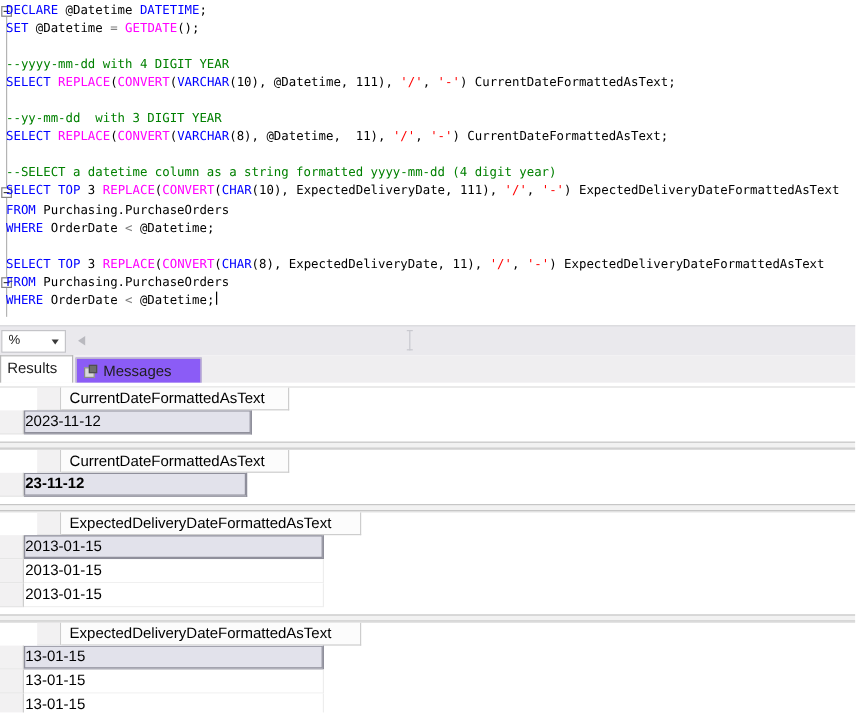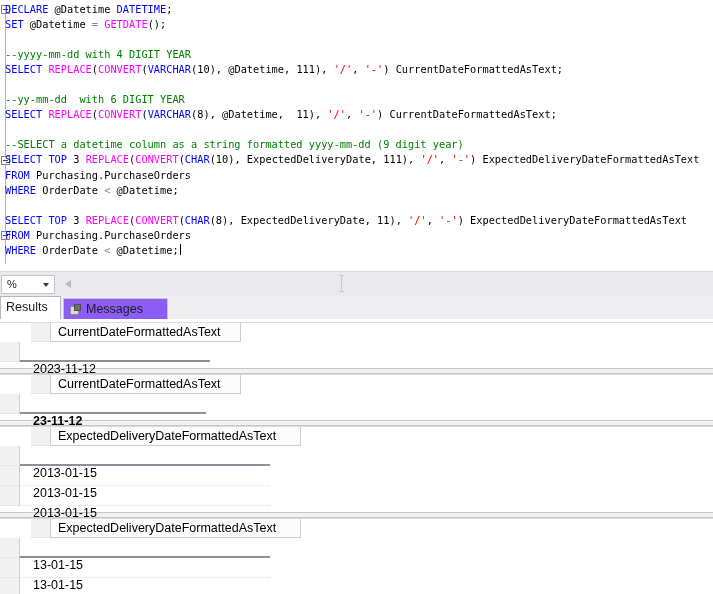--- a/index.html
+++ b/index.html
@@ -50,21 +50,21 @@
   
   #results{position:absolute;top:319px;left:0;width:713px;height:275px;background:#fff;overflow:hidden;}
   #grids{padding-top:3px;}
   .grid{border-top:1px solid #dcdcdc;}
   .grow{display:flex;height:20px;}
   .grow.hdr{height:19px;padding-left:31px;}
   .rowhdr{width:20px;flex:0 0 auto;background:#f2f1f2;border-right:1px solid #cdcdcd;border-bottom:1px solid #e6e6e6;box-sizing:border-box;}
   .colhdr{background:#fcfcfc;border-right:1px solid #cdcdcd;border-bottom:1px solid #cdcdcd;box-sizing:border-box;
           padding-left:7px;font-size:12.5px;line-height:18px;color:#000;}
   .cell{background:#fff;border-right:1px solid #ededed;border-bottom:1px solid #f0f0f0;box-sizing:border-box;
-          padding-left:13px;font-size:12.5px;line-height:19px;color:#000;margin-top:18px;}
+          padding-left:1px;font-size:12.5px;line-height:19px;color:#000;}
   .cell.sel{background:var(--selbg,#e2e2eb);box-shadow:inset 0 0 0 1px var(--selbd,#8f8f9b);
           border-right-color:var(--selbd,#8f8f9b);border-bottom-color:var(--selbd,#8f8f9b);}
   .splitter{height:4px;background:#f2f2f2;border-top:1px solid #c6c6c6;border-bottom:1px solid #c6c6c6;margin-top:6px;}
 </style>
 </head>
 <body>
 
 <div id="app">
 
   <div id="editor">
@@ -74,24 +74,24 @@
         <div class="fold-box" style="top: 155.5px;"></div>
         <div class="fold-box" style="top: 230.75px;"></div>
       </div>
     <div id="code">
         <div class="code-line"><span class="tk-k">DECLARE</span><span class="tk-p"> @Datetime </span><span class="tk-k">DATETIME</span><span class="tk-p">;</span></div>
         <div class="code-line"><span class="tk-k">SET</span><span class="tk-p"> @Datetime </span><span class="tk-o">=</span><span class="tk-p"> </span><span class="tk-f">GETDATE</span><span class="tk-p">();</span></div>
         <div class="code-line"></div>
         <div class="code-line"><span class="tk-c">--yyyy-mm-dd with 4 DIGIT YEAR</span></div>
         <div class="code-line"><span class="tk-k">SELECT</span><span class="tk-p"> </span><span class="tk-f">REPLACE</span><span class="tk-p">(</span><span class="tk-f">CONVERT</span><span class="tk-p">(</span><span class="tk-k">VARCHAR</span><span class="tk-p">(10), @Datetime, 111), </span><span class="tk-s">'/'</span><span class="tk-p">, </span><span class="tk-s">'-'</span><span class="tk-p">) CurrentDateFormattedAsText;</span></div>
         <div class="code-line"></div>
-        <div class="code-line"><span class="tk-c">--yy-mm-dd  with 6 DIGIT YEAR</span></div>
+        <div class="code-line"><span class="tk-c">--yy-mm-dd  with 3 DIGIT YEAR</span></div>
         <div class="code-line"><span class="tk-k">SELECT</span><span class="tk-p"> </span><span class="tk-f">REPLACE</span><span class="tk-p">(</span><span class="tk-f">CONVERT</span><span class="tk-p">(</span><span class="tk-k">VARCHAR</span><span class="tk-p">(8), @Datetime,  11), </span><span class="tk-s">'/'</span><span class="tk-p">, </span><span class="tk-s">'-'</span><span class="tk-p">) CurrentDateFormattedAsText;</span></div>
         <div class="code-line"></div>
-        <div class="code-line"><span class="tk-c">--SELECT a datetime column as a string formatted yyyy-mm-dd (9 digit year)</span></div>
+        <div class="code-line"><span class="tk-c">--SELECT a datetime column as a string formatted yyyy-mm-dd (4 digit year)</span></div>
         <div class="code-line"><span class="tk-k">SELECT</span><span class="tk-p"> </span><span class="tk-k">TOP</span><span class="tk-p"> 3 </span><span class="tk-f">REPLACE</span><span class="tk-p">(</span><span class="tk-f">CONVERT</span><span class="tk-p">(</span><span class="tk-k">CHAR</span><span class="tk-p">(10), ExpectedDeliveryDate, 111), </span><span class="tk-s">'/'</span><span class="tk-p">, </span><span class="tk-s">'-'</span><span class="tk-p">) ExpectedDeliveryDateFormattedAsText</span></div>
         <div class="code-line"><span class="tk-k">FROM</span><span class="tk-p"> Purchasing.PurchaseOrders</span></div>
         <div class="code-line"><span class="tk-k">WHERE</span><span class="tk-p"> OrderDate </span><span class="tk-o">&lt;</span><span class="tk-p"> @Datetime;</span></div>
         <div class="code-line"></div>
         <div class="code-line"><span class="tk-k">SELECT</span><span class="tk-p"> </span><span class="tk-k">TOP</span><span class="tk-p"> 3 </span><span class="tk-f">REPLACE</span><span class="tk-p">(</span><span class="tk-f">CONVERT</span><span class="tk-p">(</span><span class="tk-k">CHAR</span><span class="tk-p">(8), ExpectedDeliveryDate, 11), </span><span class="tk-s">'/'</span><span class="tk-p">, </span><span class="tk-s">'-'</span><span class="tk-p">) ExpectedDeliveryDateFormattedAsText</span></div>
         <div class="code-line"><span class="tk-k">FROM</span><span class="tk-p"> Purchasing.PurchaseOrders</span></div>
         <div class="code-line"><span class="tk-k">WHERE</span><span class="tk-p"> OrderDate </span><span class="tk-o">&lt;</span><span class="tk-p"> @Datetime;</span><span class="caret"></span></div>
       </div>
   </div>
 

